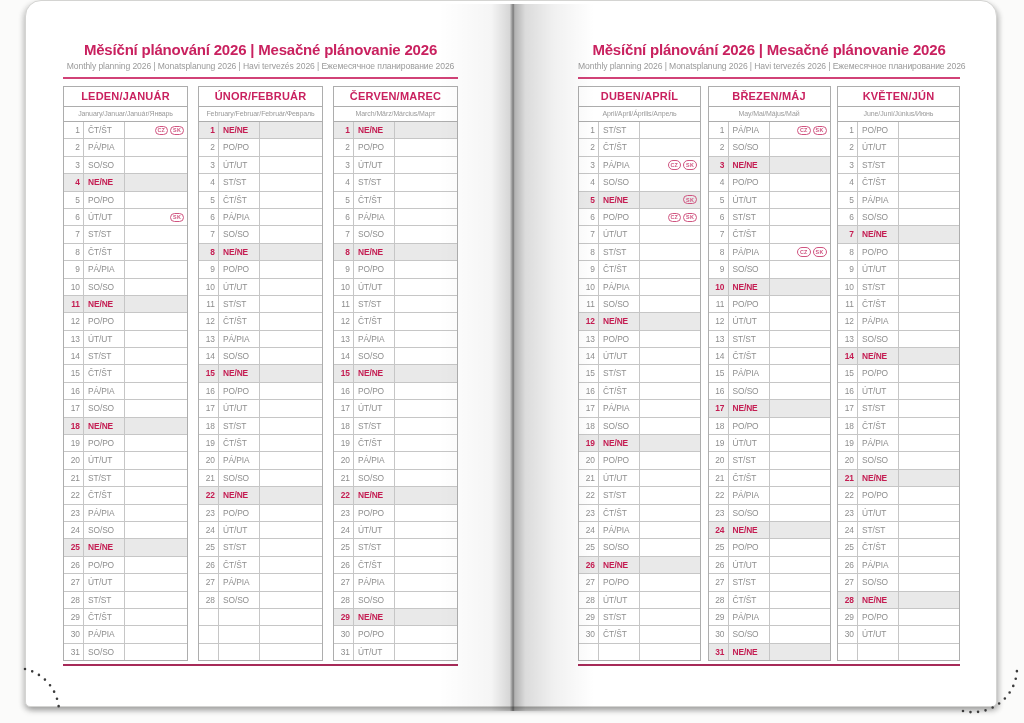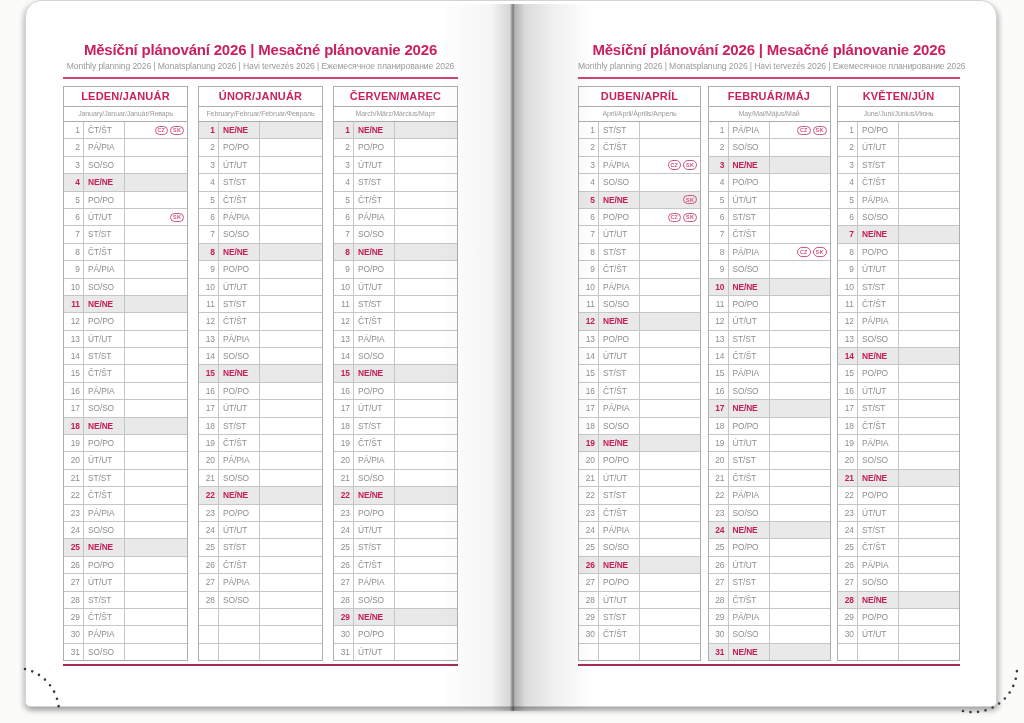--- a/index.html
+++ b/index.html
@@ -279,21 +279,21 @@
                 <div class="c-note"></div>
               </div>
               <div class="row">
                 <div class="c-num">31</div>
                 <div class="c-w">SO/SO</div>
                 <div class="c-note"></div>
               </div>
             </div>
           </div>
           <div class="month">
-            <div class="m-head">ÚNOR/JANUÁR</div>
+            <div class="m-head">ÚNOR/FEBRUÁR</div>
             <div class="m-sub">February/Februar/Február/Февраль</div>
             <div class="m-grid">
               <div class="row sun">
                 <div class="c-num">1</div>
                 <div class="c-w">NE/NE</div>
                 <div class="c-note"></div>
               </div>
               <div class="row">
                 <div class="c-num">2</div>
                 <div class="c-w">PO/PO</div>
@@ -779,21 +779,21 @@
                 <div class="c-note"></div>
               </div>
               <div class="row">
                 <div class="c-num"></div>
                 <div class="c-w"></div>
                 <div class="c-note"></div>
               </div>
             </div>
           </div>
           <div class="month">
-            <div class="m-head">FEBRUÁR/MÁJ</div>
+            <div class="m-head">BŘEZEN/MÁJ</div>
             <div class="m-sub">May/Mai/Május/Май</div>
             <div class="m-grid">
               <div class="row">
                 <div class="c-num">1</div>
                 <div class="c-w">PÁ/PIA</div>
                 <div class="c-note">
                   <span class="badge">CZ</span>
                   <span class="badge">SK</span>
                 </div>
               </div>

